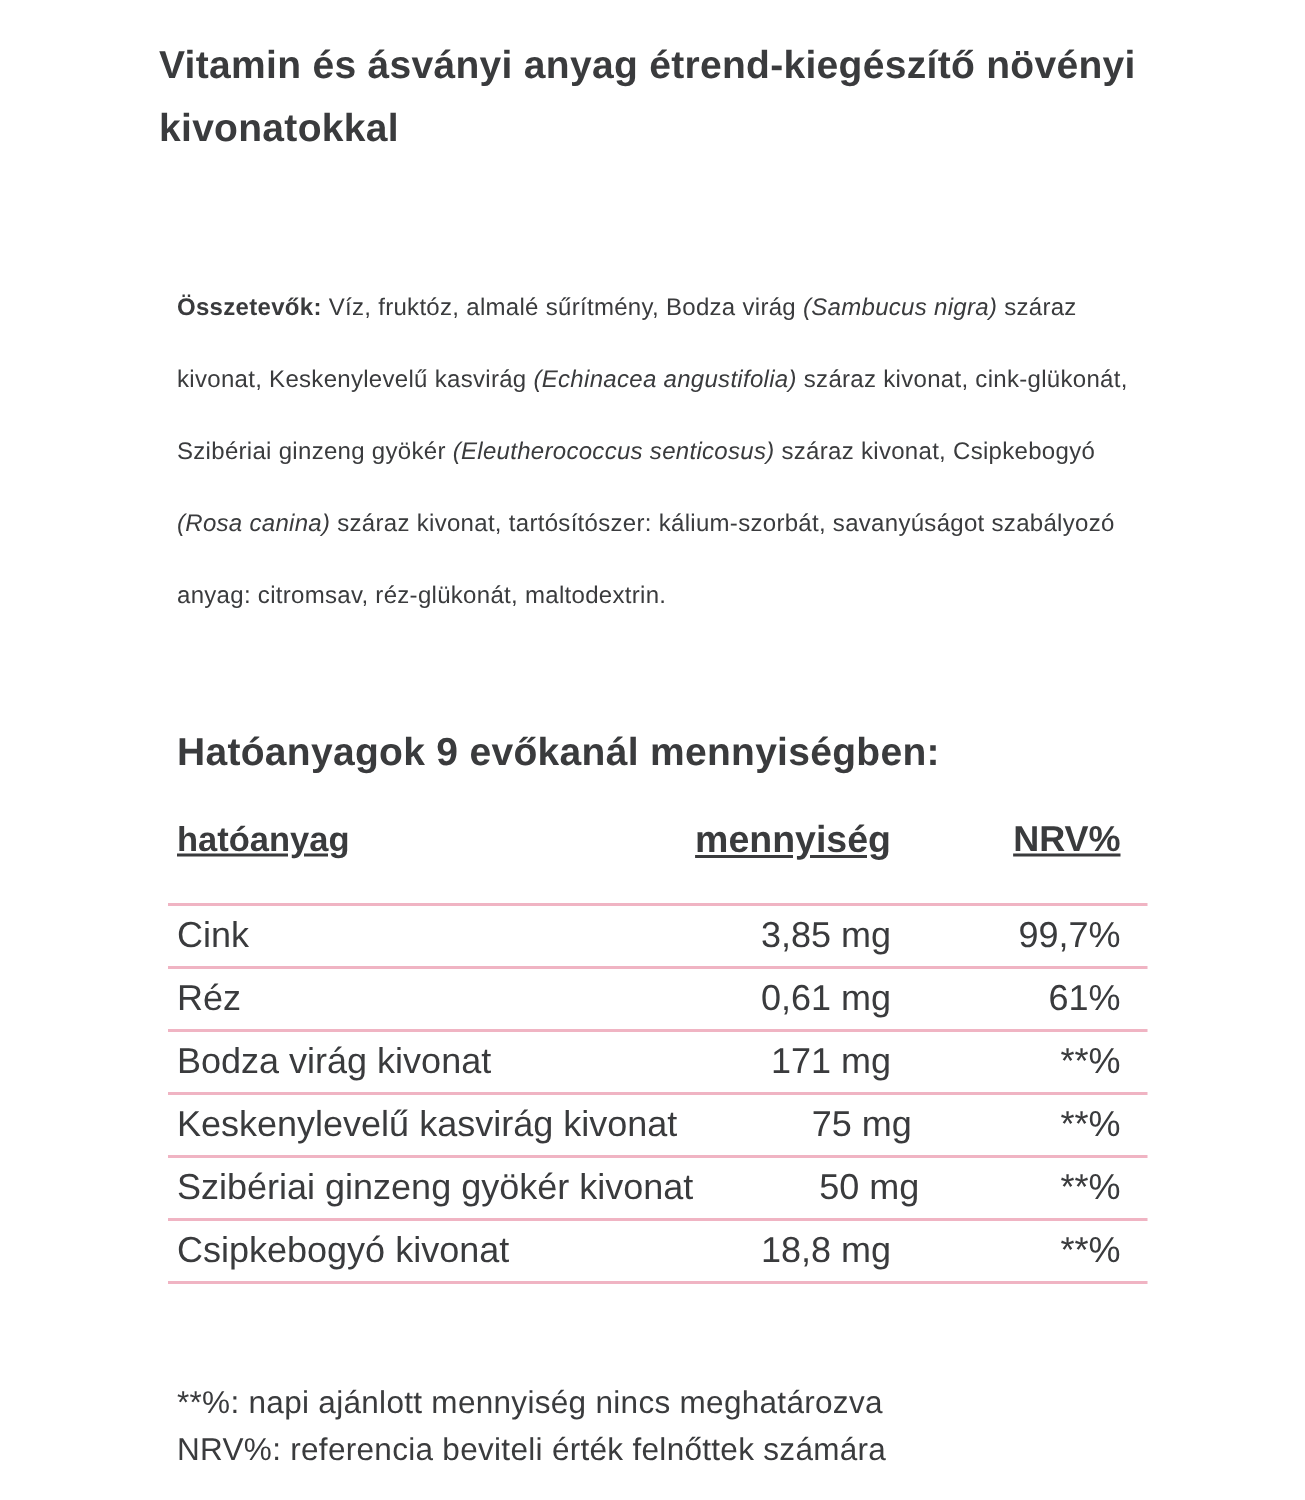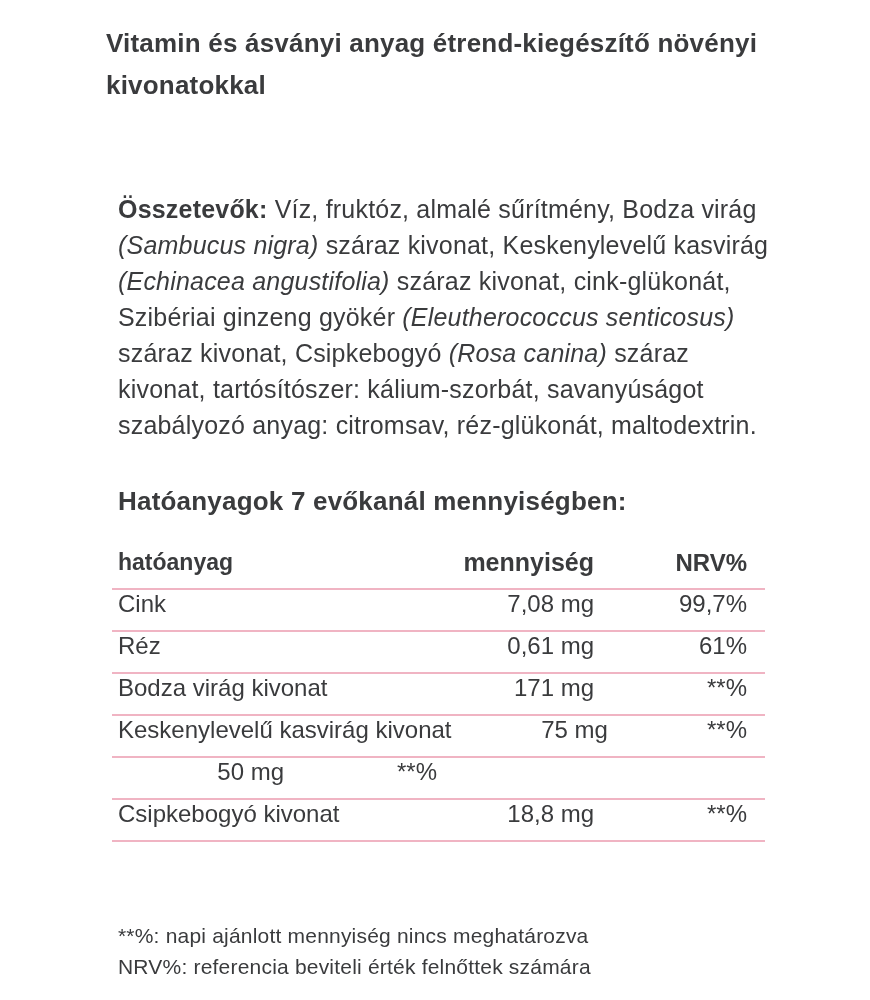--- a/index.html
+++ b/index.html
@@ -29,22 +29,22 @@
     font-size:26px;
     font-weight:bold;
     line-height:42px;
     letter-spacing:0.2px;
   }
   .ingredients{
     position:absolute;
     left:118px;
     top:166px;
     width:660px;
-    font-size:25px;
-    line-height:36px;
+    font-size:16px;
+    line-height:48px;
     letter-spacing:0.2px;
   }
   .ingredients .b{font-weight:bold;}
   .ingredients .i{font-style:italic;}
   .section-heading{
     position:absolute;
     left:118px;
     top:486px;
     width:662px;
     font-size:26px;
@@ -52,32 +52,33 @@
     letter-spacing:0.2px;
   }
   .table{
     position:absolute;
     left:112px;
     top:546px;
     width:653px;
   }
   .trow{
     display:flex;
-    align-items:flex-start;
+    align-items:center;
     height:40px;
     border-bottom:2px solid var(--divider);
   }
   .trow.header{
     height:42px;
     font-weight:bold;
     font-size:23px;
-    align-items:center;
-    padding-bottom:9px;
+    align-items:flex-start;
+    padding-bottom:23px;
     box-sizing:content-box;
     height:33px;
+    text-decoration:underline;
   }
   .trow .c-name{
     flex:1;
     padding-left:6px;
     font-size:24px;
     text-align:left;
     white-space:nowrap;
   }
   .trow.header .c-name{font-size:23px;}
   .trow .c-amount{
@@ -107,50 +108,51 @@
 </style>
 </head>
 <body>
 
 <div class="page">
 
   <div class="title">Vitamin és ásványi anyag étrend-kiegészítő növényi kivonatokkal</div>
 
   <p class="ingredients"><span class="b">Összetevők: </span><span class="n">Víz, fruktóz, almalé sűrítmény, Bodza virág </span><span class="i">(Sambucus nigra)</span><span class="n"> száraz kivonat, Keskenylevelű kasvirág </span><span class="i">(Echinacea angustifolia)</span><span class="n"> száraz kivonat, cink-glükonát, Szibériai ginzeng gyökér </span><span class="i">(Eleutherococcus senticosus)</span><span class="n"> száraz kivonat, Csipkebogyó </span><span class="i">(Rosa canina)</span><span class="n"> száraz kivonat, tartósítószer: kálium-szorbát, savanyúságot szabályozó anyag: citromsav, réz-glükonát, maltodextrin.</span></p>
 
-  <div class="section-heading">Hatóanyagok 7 evőkanál mennyiségben:</div>
+  <div class="section-heading">Hatóanyagok 9 evőkanál mennyiségben:</div>
 
   <div class="table">
     <div class="trow header">
       <div class="c-name">hatóanyag</div>
       <div class="c-amount">mennyiség</div>
       <div class="c-nrv">NRV%</div>
     </div>
 
     <div class="trow">
       <div class="c-name">Cink</div>
-      <div class="c-amount">7,08 mg</div>
+      <div class="c-amount">3,85 mg</div>
       <div class="c-nrv">99,7%</div>
     </div>
     <div class="trow">
       <div class="c-name">Réz</div>
       <div class="c-amount">0,61 mg</div>
       <div class="c-nrv">61%</div>
     </div>
     <div class="trow">
       <div class="c-name">Bodza virág kivonat</div>
       <div class="c-amount">171 mg</div>
       <div class="c-nrv">**%</div>
     </div>
     <div class="trow">
       <div class="c-name">Keskenylevelű kasvirág kivonat</div>
       <div class="c-amount">75 mg</div>
       <div class="c-nrv">**%</div>
     </div>
     <div class="trow">
+      <div class="c-name">Szibériai ginzeng gyökér kivonat</div>
       <div class="c-amount">50 mg</div>
       <div class="c-nrv">**%</div>
     </div>
     <div class="trow">
       <div class="c-name">Csipkebogyó kivonat</div>
       <div class="c-amount">18,8 mg</div>
       <div class="c-nrv">**%</div>
     </div>
   </div>
 

